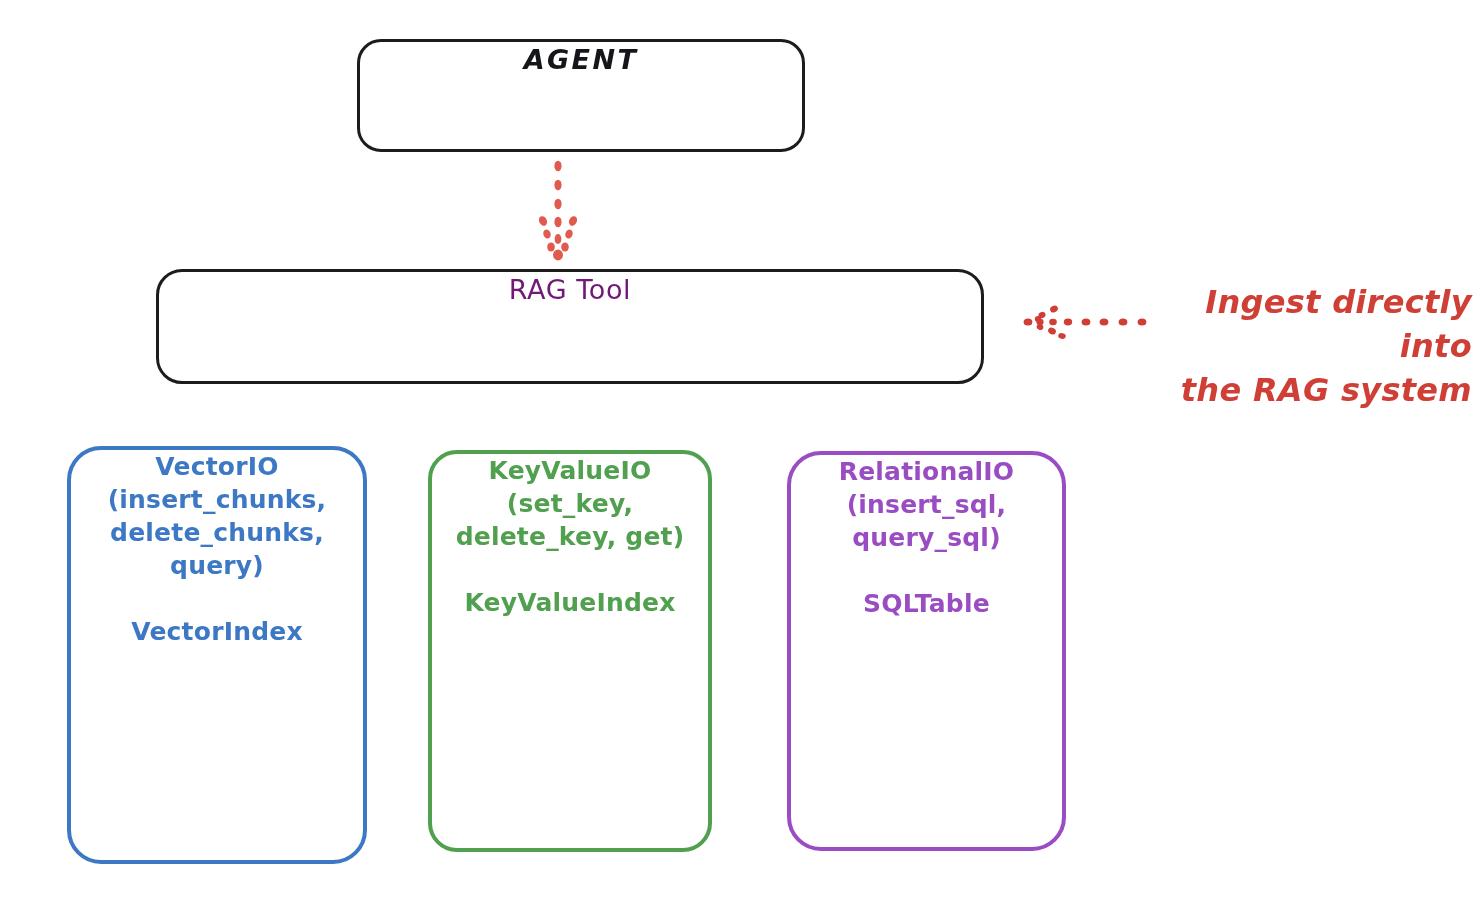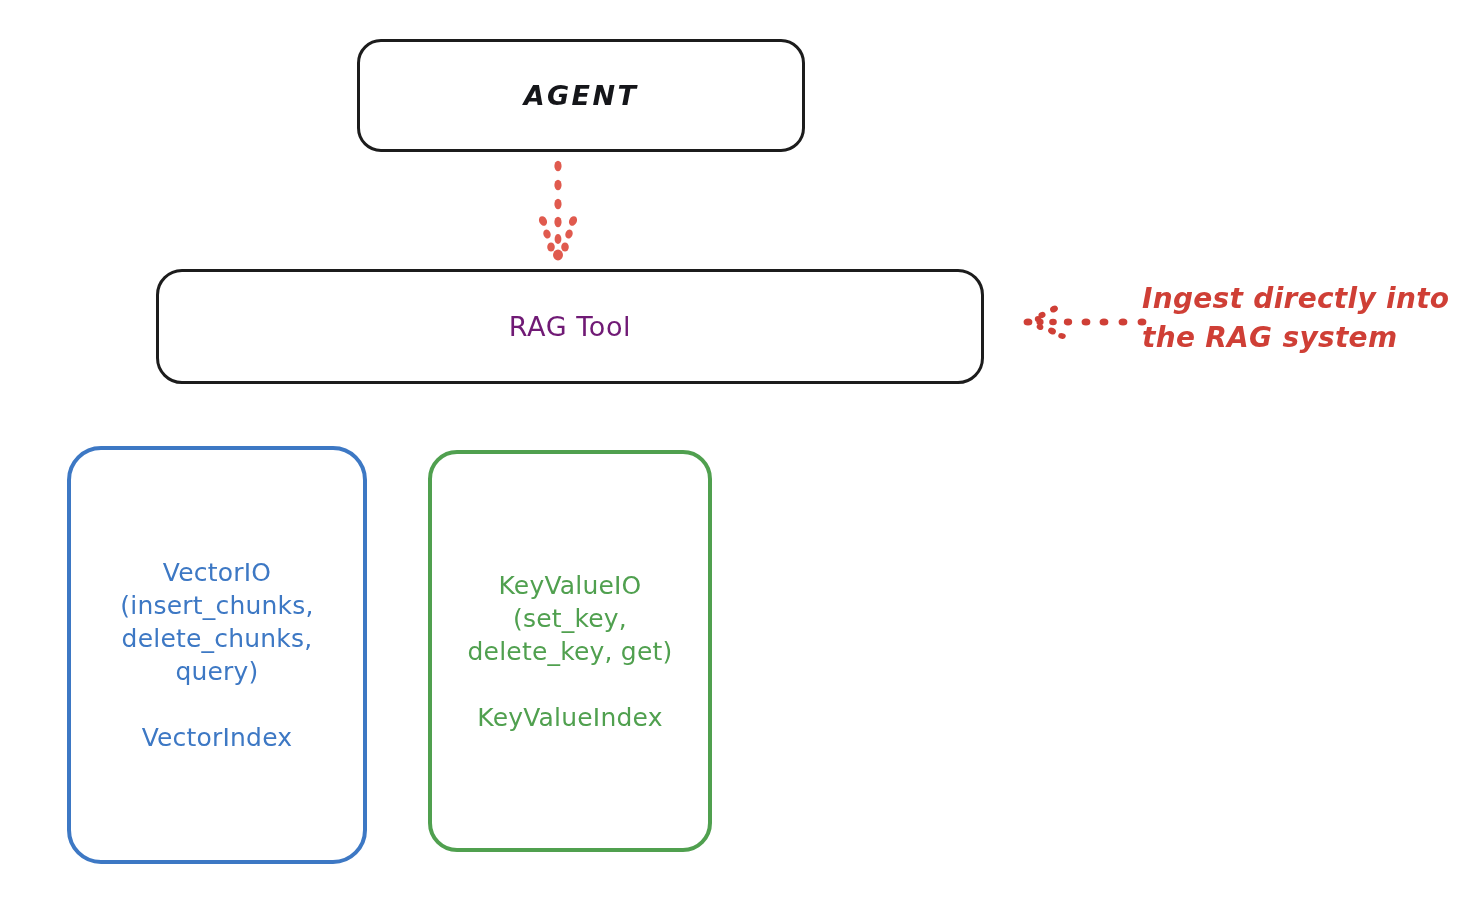--- a/index.html
+++ b/index.html
@@ -20,21 +20,21 @@
     width: 1484px;
     height: 910px;
   }
 
   
   .node {
     position: absolute;
     box-sizing: border-box;
     background: #ffffff;
     display: flex;
-    align-items: center;
+    align-items: flex-start;
     justify-content: center;
     text-align: center;
   }
 
   .node-label {
     white-space: pre-line;
     line-height: 1.32;
     letter-spacing: 0.2px;
   }
 
@@ -72,21 +72,21 @@
     letter-spacing: 0.6px;
   }
 
   
   .box-store {
     border-width: 4px;
     border-style: solid;
     border-radius: 34px;
   }
   .box-store .node-label {
-    font-weight: 400;
+    font-weight: 700;
     font-size: 25px;
   }
 
   .box-vector {
     left: 67px;
     top: 446px;
     width: 300px;
     height: 418px;
     border-color: #3d78c4;
   }
@@ -132,23 +132,23 @@
   
   .annotation {
     position: absolute;
     left: 1142px;
     top: 280px;
     width: 330px;
     color: #cf3f36;
     font-family: "DejaVu Sans", sans-serif;
     font-weight: 600;
     font-style: italic;
-    font-size: 28px;
+    font-size: 32px;
     line-height: 1.38;
-    text-align: left;
+    text-align: right;
     white-space: pre-line;
     letter-spacing: 0.3px;
   }
 </style>
 </head>
 <body>
 
 <div class="canvas">
 
   <div class="node box-agent">
@@ -208,14 +208,21 @@
   </div>
 
   <div class="node box-store box-keyvalue">
     <div class="node-label">KeyValueIO
 (set_key,
 delete_key, get)
 
 KeyValueIndex</div>
   </div>
 
+  <div class="node box-store box-relational">
+    <div class="node-label">RelationalIO
+(insert_sql,
+query_sql)
+
+SQLTable</div>
+  </div>
 
 </div>
 
 </body></html>

